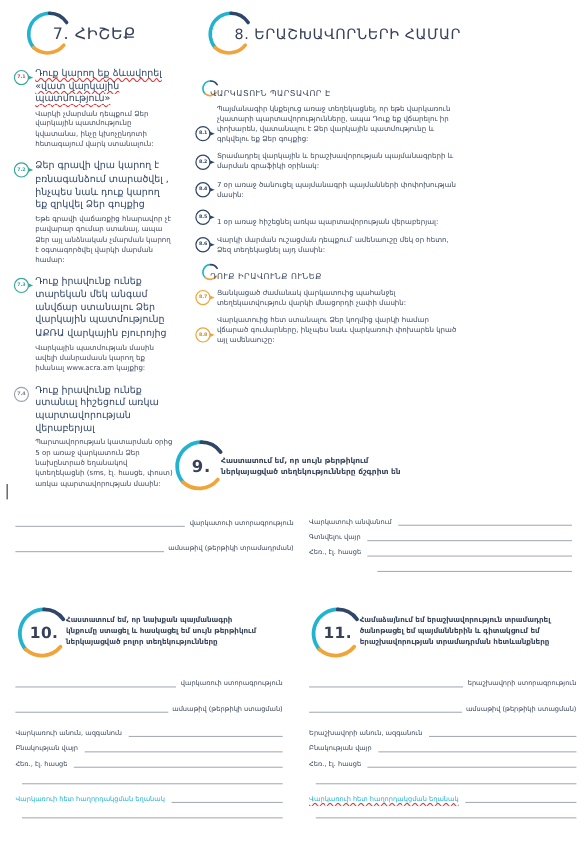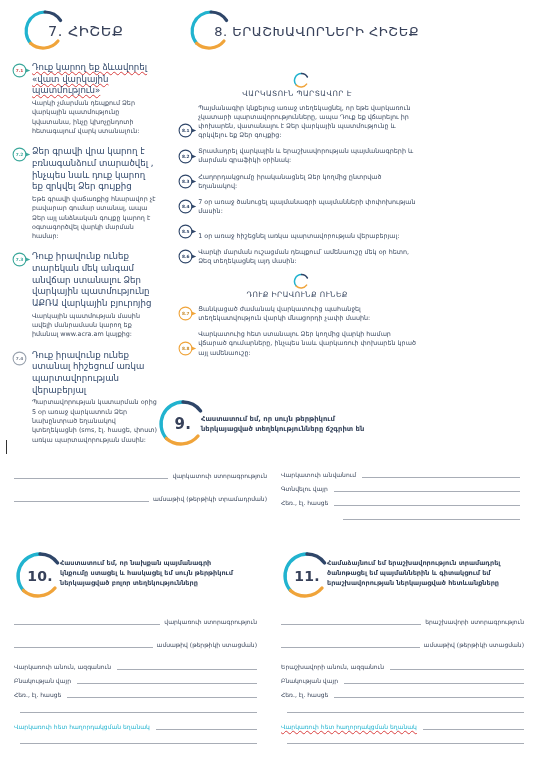--- a/index.html
+++ b/index.html
@@ -24,21 +24,21 @@
     position:relative; width:46px; height:46px; flex:0 0 46px;
   }
   .ring svg { display:block; width:46px; height:46px; }
   .ring-title {
     font-size:14.5px; letter-spacing:.5px; color:#37415a;
     margin-left:-20px; font-weight:400; white-space:nowrap;
   }
   .col.right .ring-title { font-size:13px; }
 
   
-  .subhead { display:flex; align-items:center; margin:10px 0 6px 10px;flex-direction:column; }
+  .subhead { display:flex; align-items:flex-end; margin:10px 0 6px 10px; }
   .subhead .arc { width:17px; height:17px; flex:0 0 17px; }
   .subhead .arc svg { display:block; }
   .subhead span {
     font-size:7.4px; letter-spacing:.45px; color:#3c4a63; margin-left:-9px;
     font-weight:400;
   }
 
   
   .item { display:flex; margin:0 0 5px 4px; }
   .badge { position:relative; width:19px; height:17px; flex:0 0 19px; margin-top:1px; }
@@ -142,21 +142,21 @@
     <div class="item">
       <div class="badge">
         <svg width="19" height="17" viewBox="0 0 19 17">
           <circle cx="7.5" cy="7.5" r="6.4" fill="#fff" stroke="#3aa79a" stroke-width="1.1"></circle>
           <path d="M13.6 5.6 L18.2 7.5 L13.6 9.4 Z" fill="#3aa79a"></path>
         </svg>
         <div class="num" style="color:#3aa79a">7.2</div>
       </div>
       <div class="item-body">
         <p class="lead">Ձեր գրավի վրա կարող է բռնագանձում տարածվել , ինչպես նաև դուք կարող եք զրկվել Ձեր գույքից</p>
-        <p class="sub">Եթե  գրավի վաճառքից հնարավոր չէ բավարար գումար ստանալ, ապա Ձեր այլ անձնական գույքը կարող է օգտագործվել վարկի մարման համար:</p>
+        <p class="sub">Եթե  գրավի վաճառքից հնարավոր չէ բավարար գումար ստանալ, ապա Ձեր այլ անձնական չմարման կարող է օգտագործվել վարկի մարման համար:</p>
       </div>
     </div>
 
     <div class="item">
       <div class="badge">
         <svg width="19" height="17" viewBox="0 0 19 17">
           <circle cx="7.5" cy="7.5" r="6.4" fill="#fff" stroke="#3aa79a" stroke-width="1.1"></circle>
           <path d="M13.6 5.6 L18.2 7.5 L13.6 9.4 Z" fill="#3aa79a"></path>
         </svg>
         <div class="num" style="color:#3aa79a">7.3</div>
@@ -187,21 +187,21 @@
     <div class="ring-head">
       <div class="ring">
         <svg viewBox="0 0 46 46">
           <path d="M23 4 A19 19 0 0 0 8.6 35.3" fill="none" stroke="#21b3cf" stroke-width="3.2" stroke-linecap="round"></path>
           <path d="M8.6 35.3 A19 19 0 0 0 36 33" fill="none" stroke="#f0a43a" stroke-width="3.2" stroke-linecap="round"></path>
           <path d="M23 4 A19 19 0 0 1 38.6 12.5" fill="none" stroke="#2f4669" stroke-width="3.2" stroke-linecap="round"></path>
         </svg>
       </div>
       <div class="ring-title">
         <span>8.</span>
-        <span>ԵՐԱՇԽԱՎՈՐՆԵՐԻ ՀԻՇԵՔ</span>
+        <span>ԵՐԱՇԽԱՎՈՐՆԵՐԻ ՀԱՄԱՐ</span>
       </div>
     </div>
 
     <div class="subhead">
       <div class="arc">
         <svg width="17" height="17" viewBox="0 0 17 17">
           <path d="M8.5 1.6 A6.9 6.9 0 0 0 3.3 13.1" fill="none" stroke="#21b3cf" stroke-width="1.5" stroke-linecap="round"></path>
           <path d="M3.3 13.1 A6.9 6.9 0 0 0 13.6 12.1" fill="none" stroke="#f0a43a" stroke-width="1.5" stroke-linecap="round"></path>
           <path d="M8.5 1.6 A6.9 6.9 0 0 1 14.4 5" fill="none" stroke="#2f4669" stroke-width="1.5" stroke-linecap="round"></path>
         </svg>
@@ -228,32 +228,20 @@
           <circle cx="7.5" cy="7.5" r="6.4" fill="#fff" stroke="#2f4669" stroke-width="1.1"></circle>
           <path d="M13.6 5.6 L18.2 7.5 L13.6 9.4 Z" fill="#2f4669"></path>
         </svg>
         <div class="num" style="color:#2f4669">8.2</div>
       </div>
       <div class="item-body">
           <p class="body-txt">Տրամադրել վարկային և երաշխավորության պայմանագրերի և մարման գրաֆիկի օրինակ:</p>
         </div>
     </div>
 
-    <div class="item">
-      <div class="badge">
-        <svg width="19" height="17" viewBox="0 0 19 17">
-          <circle cx="7.5" cy="7.5" r="6.4" fill="#fff" stroke="#2f4669" stroke-width="1.1"></circle>
-          <path d="M13.6 5.6 L18.2 7.5 L13.6 9.4 Z" fill="#2f4669"></path>
-        </svg>
-        <div class="num" style="color:#2f4669">8.3</div>
-      </div>
-      <div class="item-body">
-          <p class="body-txt">Հաղորդակցումը իրականացնել  Ձեր կողմից ընտրված եղանակով:</p>
-        </div>
-    </div>
 
     <div class="item">
       <div class="badge">
         <svg width="19" height="17" viewBox="0 0 19 17">
           <circle cx="7.5" cy="7.5" r="6.4" fill="#fff" stroke="#2f4669" stroke-width="1.1"></circle>
           <path d="M13.6 5.6 L18.2 7.5 L13.6 9.4 Z" fill="#2f4669"></path>
         </svg>
         <div class="num" style="color:#2f4669">8.4</div>
       </div>
       <div class="item-body">
@@ -436,21 +424,21 @@
         <svg viewBox="0 0 52 52" width="52" height="52">
           <path d="M26 4 A22 22 0 0 0 9.4 40.4" fill="none" stroke="#21b3cf" stroke-width="3.4" stroke-linecap="round"></path>
           <path d="M9.4 40.4 A22 22 0 0 0 41 38" fill="none" stroke="#f0a43a" stroke-width="3.4" stroke-linecap="round"></path>
           <path d="M26 4 A22 22 0 0 1 43.6 13" fill="none" stroke="#2f4669" stroke-width="3.4" stroke-linecap="round"></path>
         </svg>
         <div class="n">11.</div>
       </div>
       <div class="bhead-text">
         <div>Համաձայնում եմ երաշխավորություն տրամադրել</div>
         <div>ծանոթացել եմ պայմաններին և գիտակցում եմ</div>
-        <div>երաշխավորության ներկայացված հետևանքները</div>
+        <div>երաշխավորության տրամադրման հետևանքները</div>
       </div>
     </div>
 
     <div class="bfields">
       <div class="line-row">
         <div class="rule"></div>
         <div class="cap">երաշխավորի ստորագրություն</div>
       </div>
       <div class="gap"></div>
       <div class="line-row">

